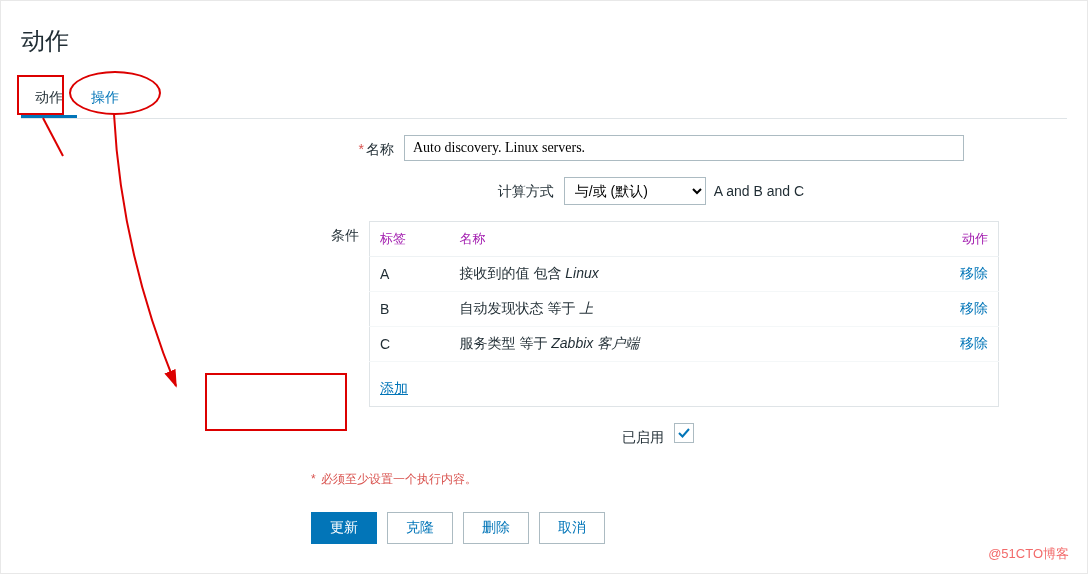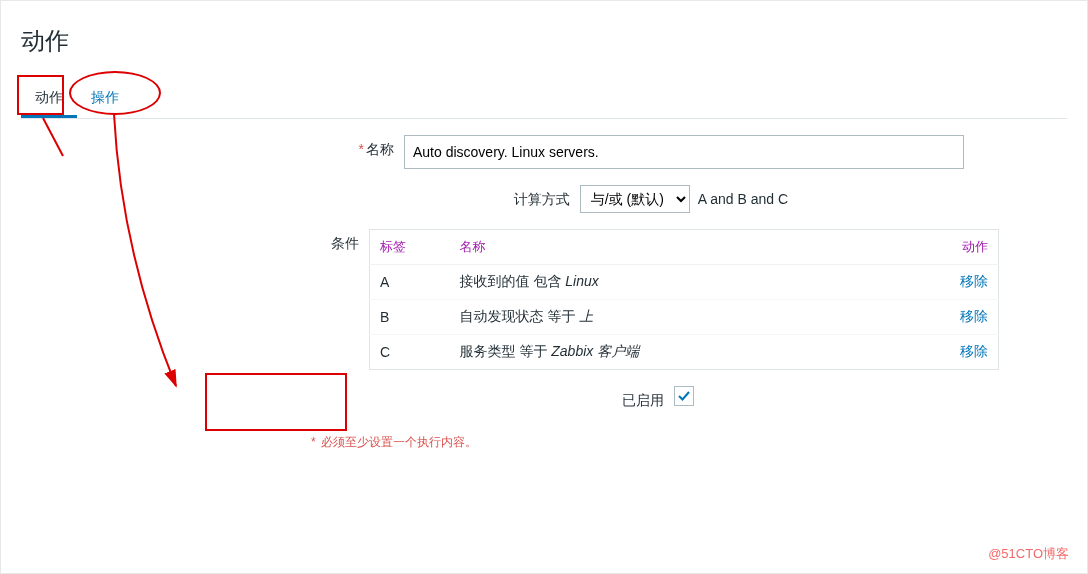--- a/index.html
+++ b/index.html
@@ -54,27 +54,28 @@
     color: #1f2c33;
     padding-top: 6px;
   }
   .req { color: #d9534f; margin-right: 2px; }
   .form-control {
     display: flex;
     flex-direction: column;
   }
   .text-input {
     width: 560px;
-    height: 34px;
+    height: 26px;
     padding: 4px 8px;
     border: 1px solid #acbbc2;
     font-size: 14px;
+    font-family: Liberation Serif, serif;
   }
   .select-input {
-    width: 110px;
+    width: 142px;
     height: 28px;
     padding: 2px 6px;
     border: 1px solid #acbbc2;
     font-size: 14px;
     background: #fff;
   }
   .inline-text {
     padding-left: 8px;
     color: #1f2c33;
   }
@@ -207,40 +208,49 @@
             <tr>
               <td class="label-col">B</td>
               <td><span>自动发现状态 等于 </span><span class="italic">上</span></td>
               <td class="action-col"><a class="link">移除</a></td>
             </tr>
             <tr>
               <td class="label-col">C</td>
               <td><span>服务类型 等于 </span><span class="italic">Zabbix 客户端</span></td>
               <td class="action-col"><a class="link">移除</a></td>
             </tr>
+            <tr>
+              <td colspan="3"><a class="add-link">添加</a></td>
+            </tr>
           </tbody>
         </table>
       </div>
     </div>
 
     <div class="form-row" style="margin-bottom:24px">
       <div class="form-label">已启用</div>
       <div class="form-control">
         <div class="checkbox">
           <svg width="14" height="14" viewBox="0 0 14 14">
               <path d="M2 7 L5.5 10.5 L12 3" stroke="#0275b8" stroke-width="2" fill="none"></path>
             </svg>
         </div>
       </div>
     </div>
 
     <div class="note">
       <span class="req">*</span> <span>必须至少设置一个执行内容。</span>
     </div>
 
+    <div class="buttons">
+      <button class="btn primary">更新</button>
+      <button class="btn">克隆</button>
+      <button class="btn">删除</button>
+      <button class="btn">取消</button>
+    </div>
   </div>
 
   <div class="watermark">@51CTO博客</div>
 
   <div class="annot rect1"></div>
   <div class="annot ellipse"></div>
   <div class="annot rect2"></div>
   <svg class="annot" style="left:0;top:0" width="1088" height="574">
     <defs>
       <marker id="ah1" markerWidth="10" markerHeight="10" refX="8" refY="3" orient="auto">

